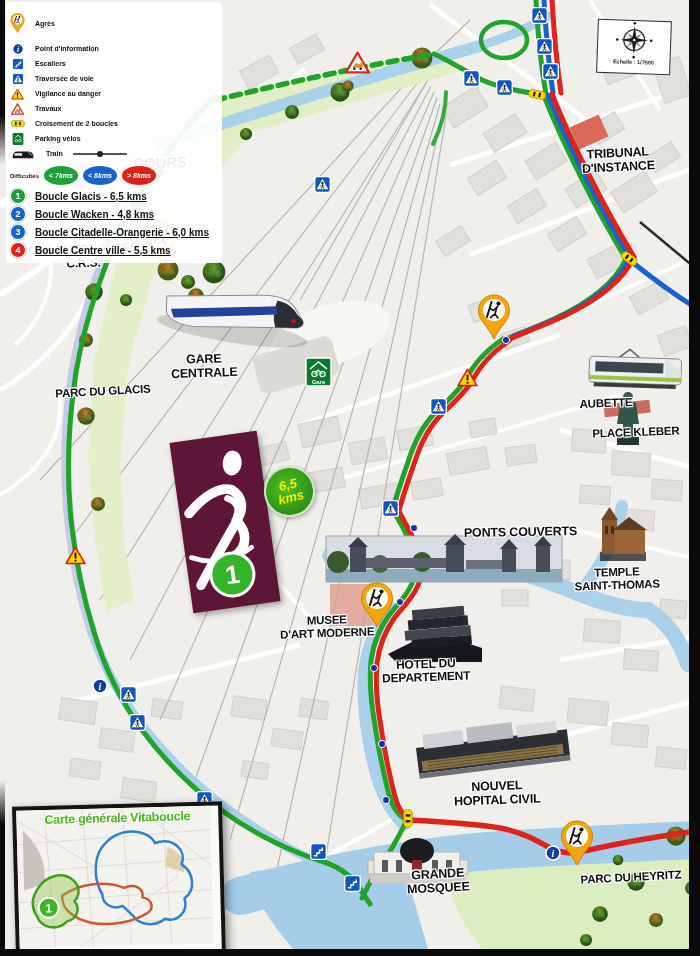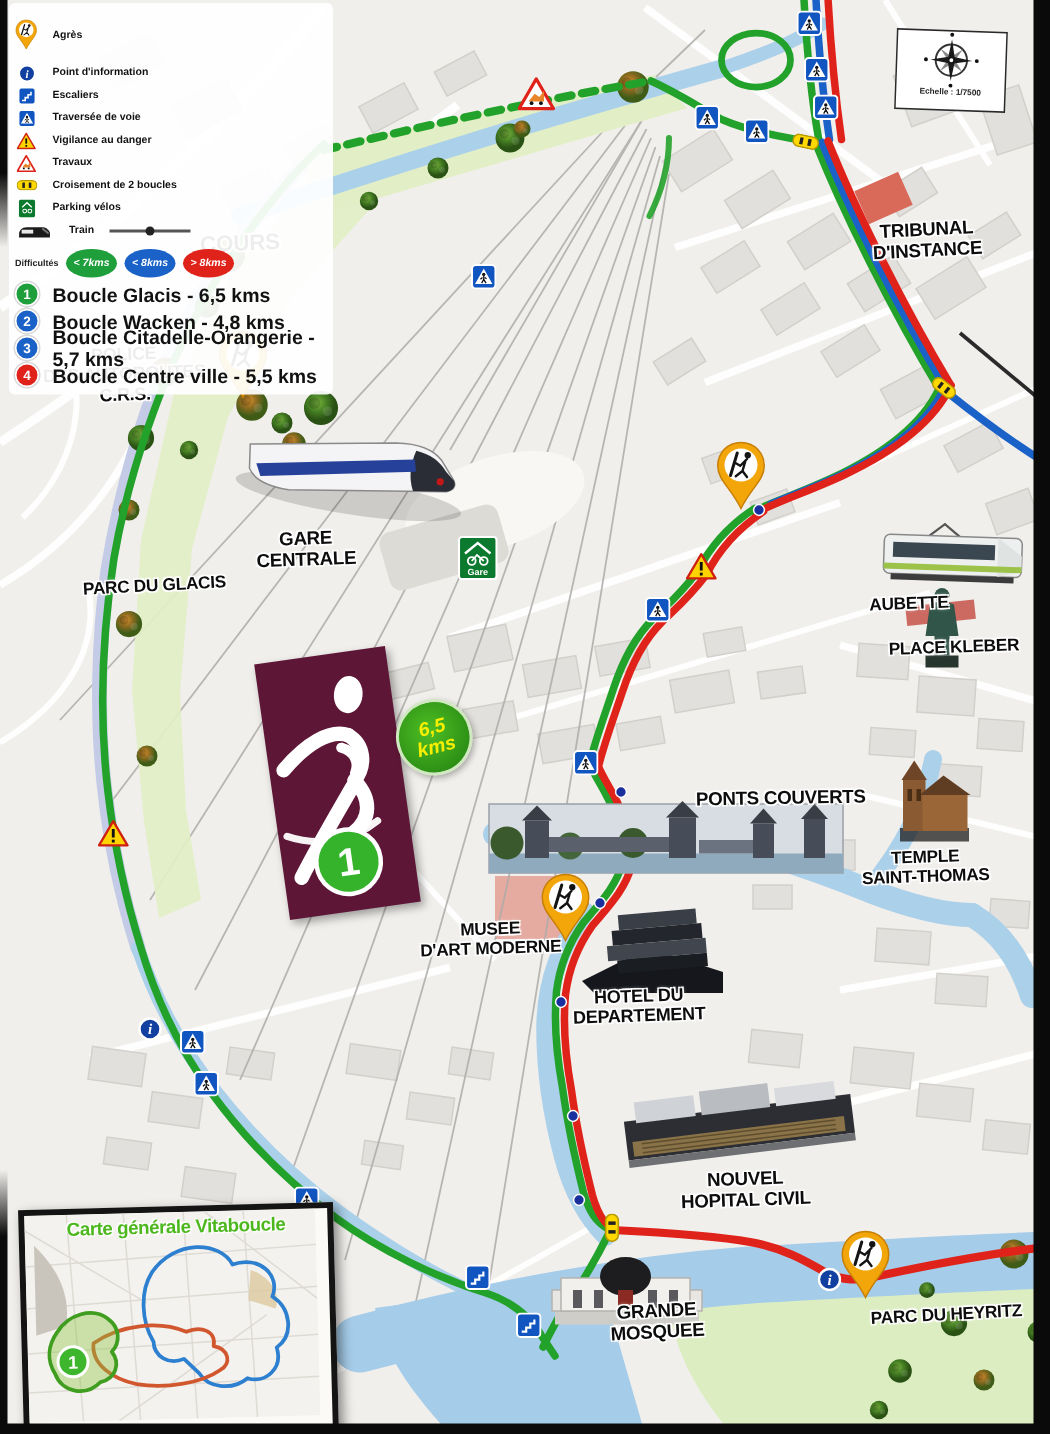--- a/index.html
+++ b/index.html
@@ -23,21 +23,21 @@
   #diff-label{font-size:6px;font-weight:700;color:#222;}
   .oval{width:34px;height:19px;border-radius:50%;color:#fff;font-size:7px;
         font-weight:700;font-style:italic;display:flex;align-items:center;
         justify-content:center;}
   .lv-green{background:#1f9e3c;} .lv-blue{background:#1b62c8;} .lv-red{background:#e0231a;}
   .bc-row{display:flex;align-items:center;gap:9px;margin:4px 0;height:14px;}
   .bc-num{width:14px;height:14px;border-radius:50%;color:#fff;font-size:9px;
           font-weight:800;display:flex;align-items:center;justify-content:center;
           border:1.5px solid #fff;box-shadow:0 0 0 1px rgba(0,0,0,.15);flex:none;}
   .bc-1{background:#1f9e3c;} .bc-2,.bc-3{background:#1b62c8;} .bc-4{background:#e0231a;}
-  .bc-lb{font-size:13px;font-weight:700;color:#111;}
+  .bc-lb{font-size:10px;font-weight:700;color:#111;text-decoration:underline;}
   .train-line{width:54px;height:2px;background:#555;position:relative;}
   .train-line::after{content:"";position:absolute;left:24px;top:-2px;width:6px;height:6px;
                      border-radius:50%;background:#222;}
 
   
   #logo{position:absolute;left:181px;top:436px;width:88px;height:172px;
         background:#5e1637;transform:rotate(-8deg);box-shadow:2px 3px 6px rgba(0,0,0,.35);}
   #logo-one{position:absolute;left:50%;bottom:10px;transform:translateX(-50%);
             width:40px;height:40px;border-radius:50%;background:#35b32b;
             border:3px solid #fff;color:#fff;font-size:26px;font-weight:800;
@@ -577,21 +577,21 @@
   <div class="bc-row">
     <span class="bc-num bc-1">1</span>
     <span class="bc-lb">Boucle Glacis  -  6,5 kms</span>
   </div>
   <div class="bc-row">
     <span class="bc-num bc-2">2</span>
     <span class="bc-lb">Boucle Wacken  -  4,8 kms</span>
   </div>
   <div class="bc-row">
     <span class="bc-num bc-3">3</span>
-    <span class="bc-lb">Boucle Citadelle-Orangerie  -  5,7 kms</span>
+    <span class="bc-lb">Boucle Citadelle-Orangerie  -  6,0 kms</span>
   </div>
   <div class="bc-row">
     <span class="bc-num bc-4">4</span>
     <span class="bc-lb">Boucle Centre ville  -  5,5 kms</span>
   </div>
 </div>
 
 <div id="logo">
   <svg width="88" height="172" viewBox="0 0 92 160">
     <ellipse cx="62" cy="20" rx="10" ry="13" fill="#fff" transform="rotate(14 62 20)"></ellipse>

